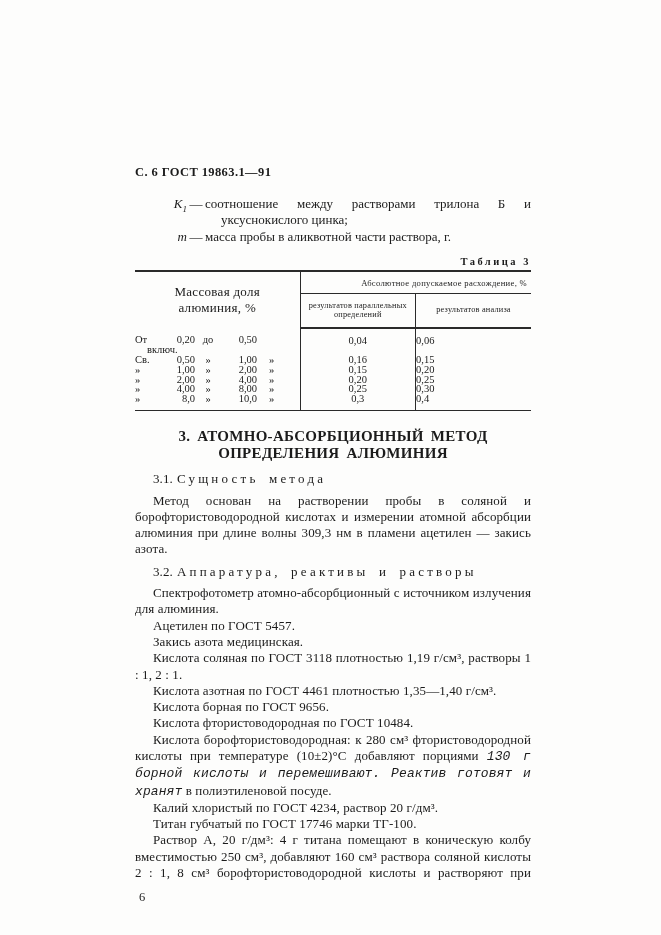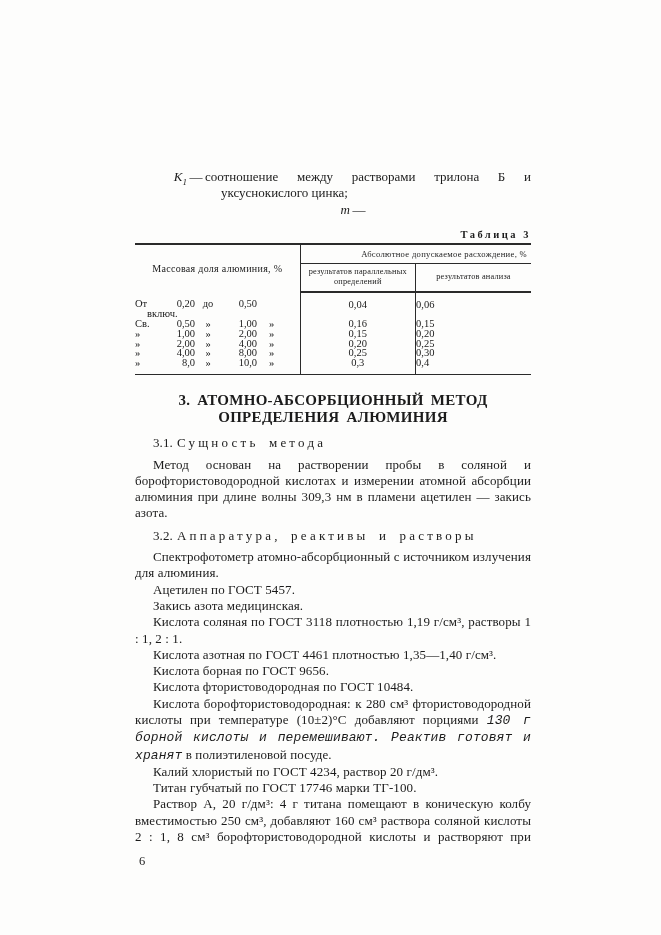--- a/index.html
+++ b/index.html
@@ -20,21 +20,20 @@
     font-weight: bold;
     font-size: 12.5px;
     letter-spacing: 0.4px;
     margin-bottom: 16px;
   }
   .definitions { margin-top: 4px; }
   .def-row {
     display: flex;
     font-size: 13px;
     line-height: 16.3px;
-    justify-content: center;
   }
   .def-term {
     flex: none; width: 52px;
     text-align: right;
     font-style: italic;
   }
   .def-term sub { font-size: 9px; }
   .def-dash { flex: none; width: 18px; text-align: center; }
   .def-text {
     flex: 1;
@@ -65,24 +64,24 @@
     width: 100%;
     border-collapse: collapse;
     border-top: 2px solid #2a2a2a;
     border-bottom: 1.5px solid #2a2a2a;
     table-layout: fixed;
   }
   .data-table th { font-weight: normal; vertical-align: middle; }
   .col1h {
     width: 37.5%;
     border-right: 1.2px solid #2a2a2a;
-    font-size: 10px;
+    font-size: 13px;
     letter-spacing: 0.3px;
     text-align: center;
-    padding: 18px 8px;
+    padding: 12px 8px;
   }
   .grouph {
     border-bottom: 1px solid #2a2a2a;
     font-size: 8.6px;
     letter-spacing: 0.3px;
     text-align: right;
     padding: 4px 4px 3px;
   }
   .subh {
     font-size: 8.3px;
@@ -133,30 +132,32 @@
     margin-top: 9px;
     padding-left: 4px;
   }
 </style>
 </head>
 <body>
 
 <div class="page">
   <div class="content">
 
+    <div class="running-header">С. 6 ГОСТ 19863.1—91</div>
 
     <div class="definitions" id="definitions">
         <div class="def-row">
           <span class="def-term">К<sub>1</sub></span>
           <span class="def-dash">—</span>
           <span class="def-text">соотношение между растворами трилона Б и уксуснокислого цинка;</span>
         </div>
         <div class="def-row">
           <span class="def-term">m</span>
           <span class="def-dash">—</span>
+          <span class="def-text">масса пробы в аликвотной части раствора, г.</span>
         </div>
       </div>
 
 
     <div class="table-caption">Таблица 3</div>
 
     <table class="data-table">
       <thead>
         <tr>
           <th rowspan="2" class="col1h">Массовая доля алюминия, %</th>

